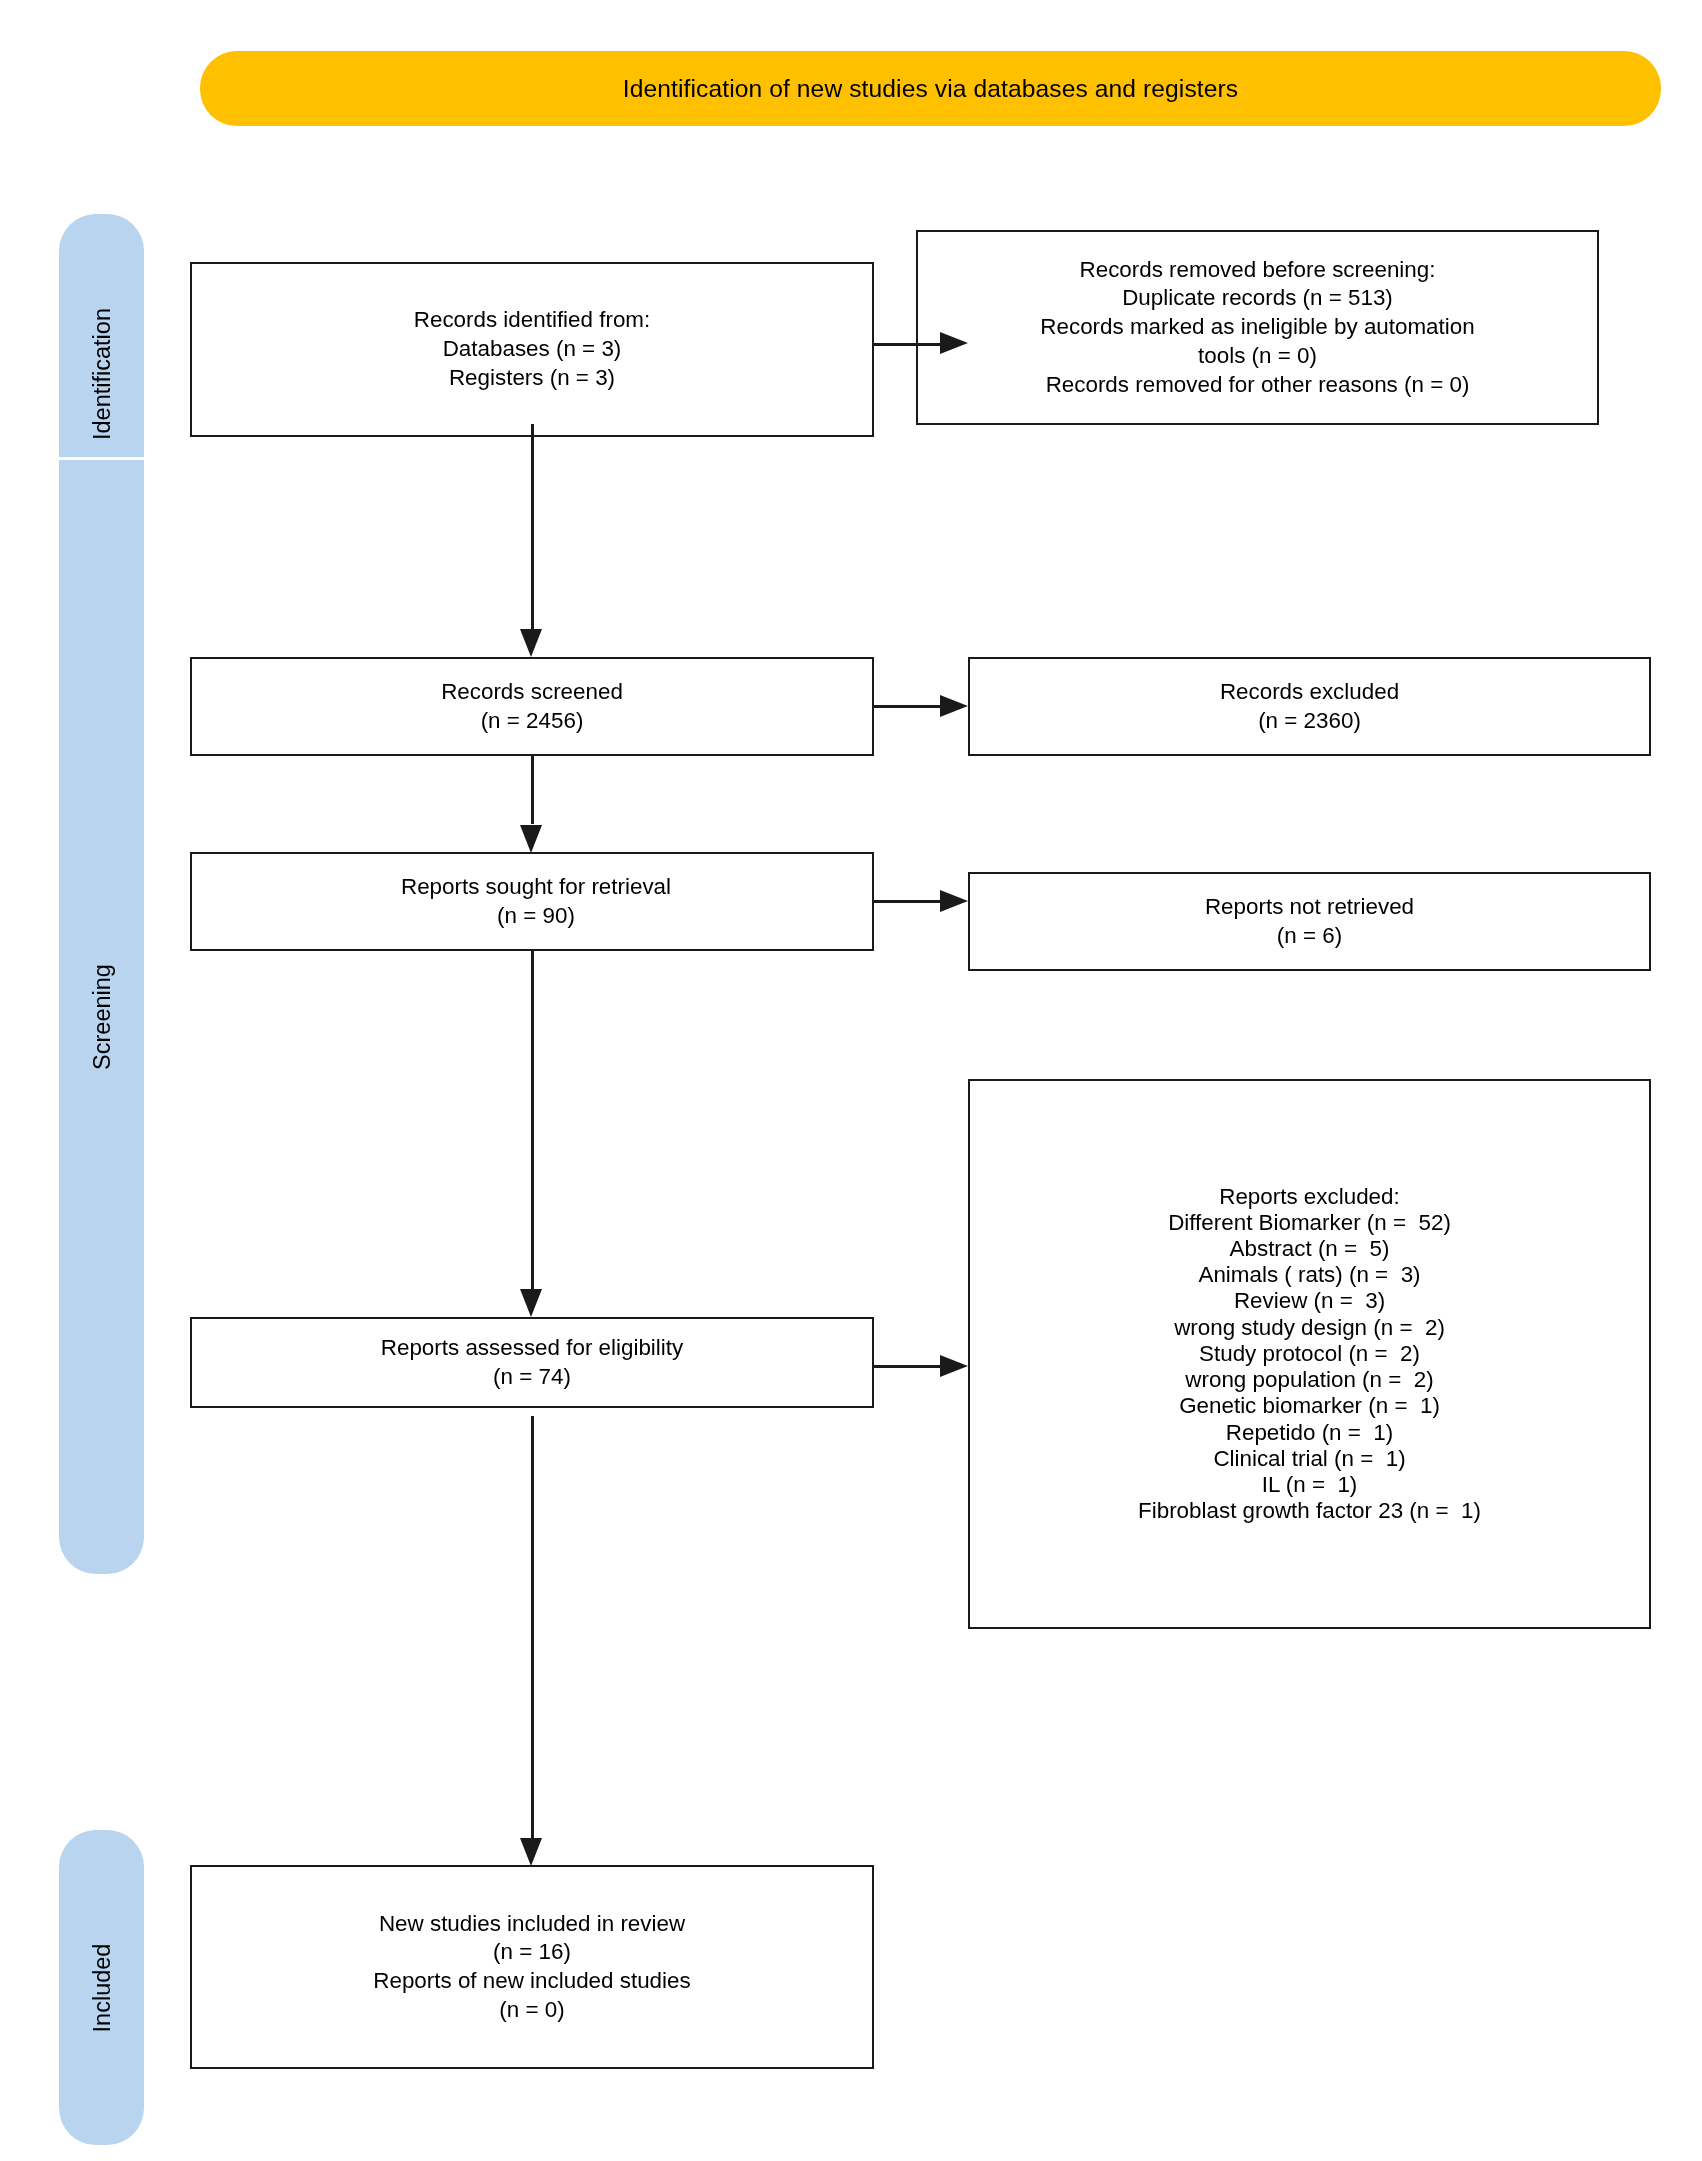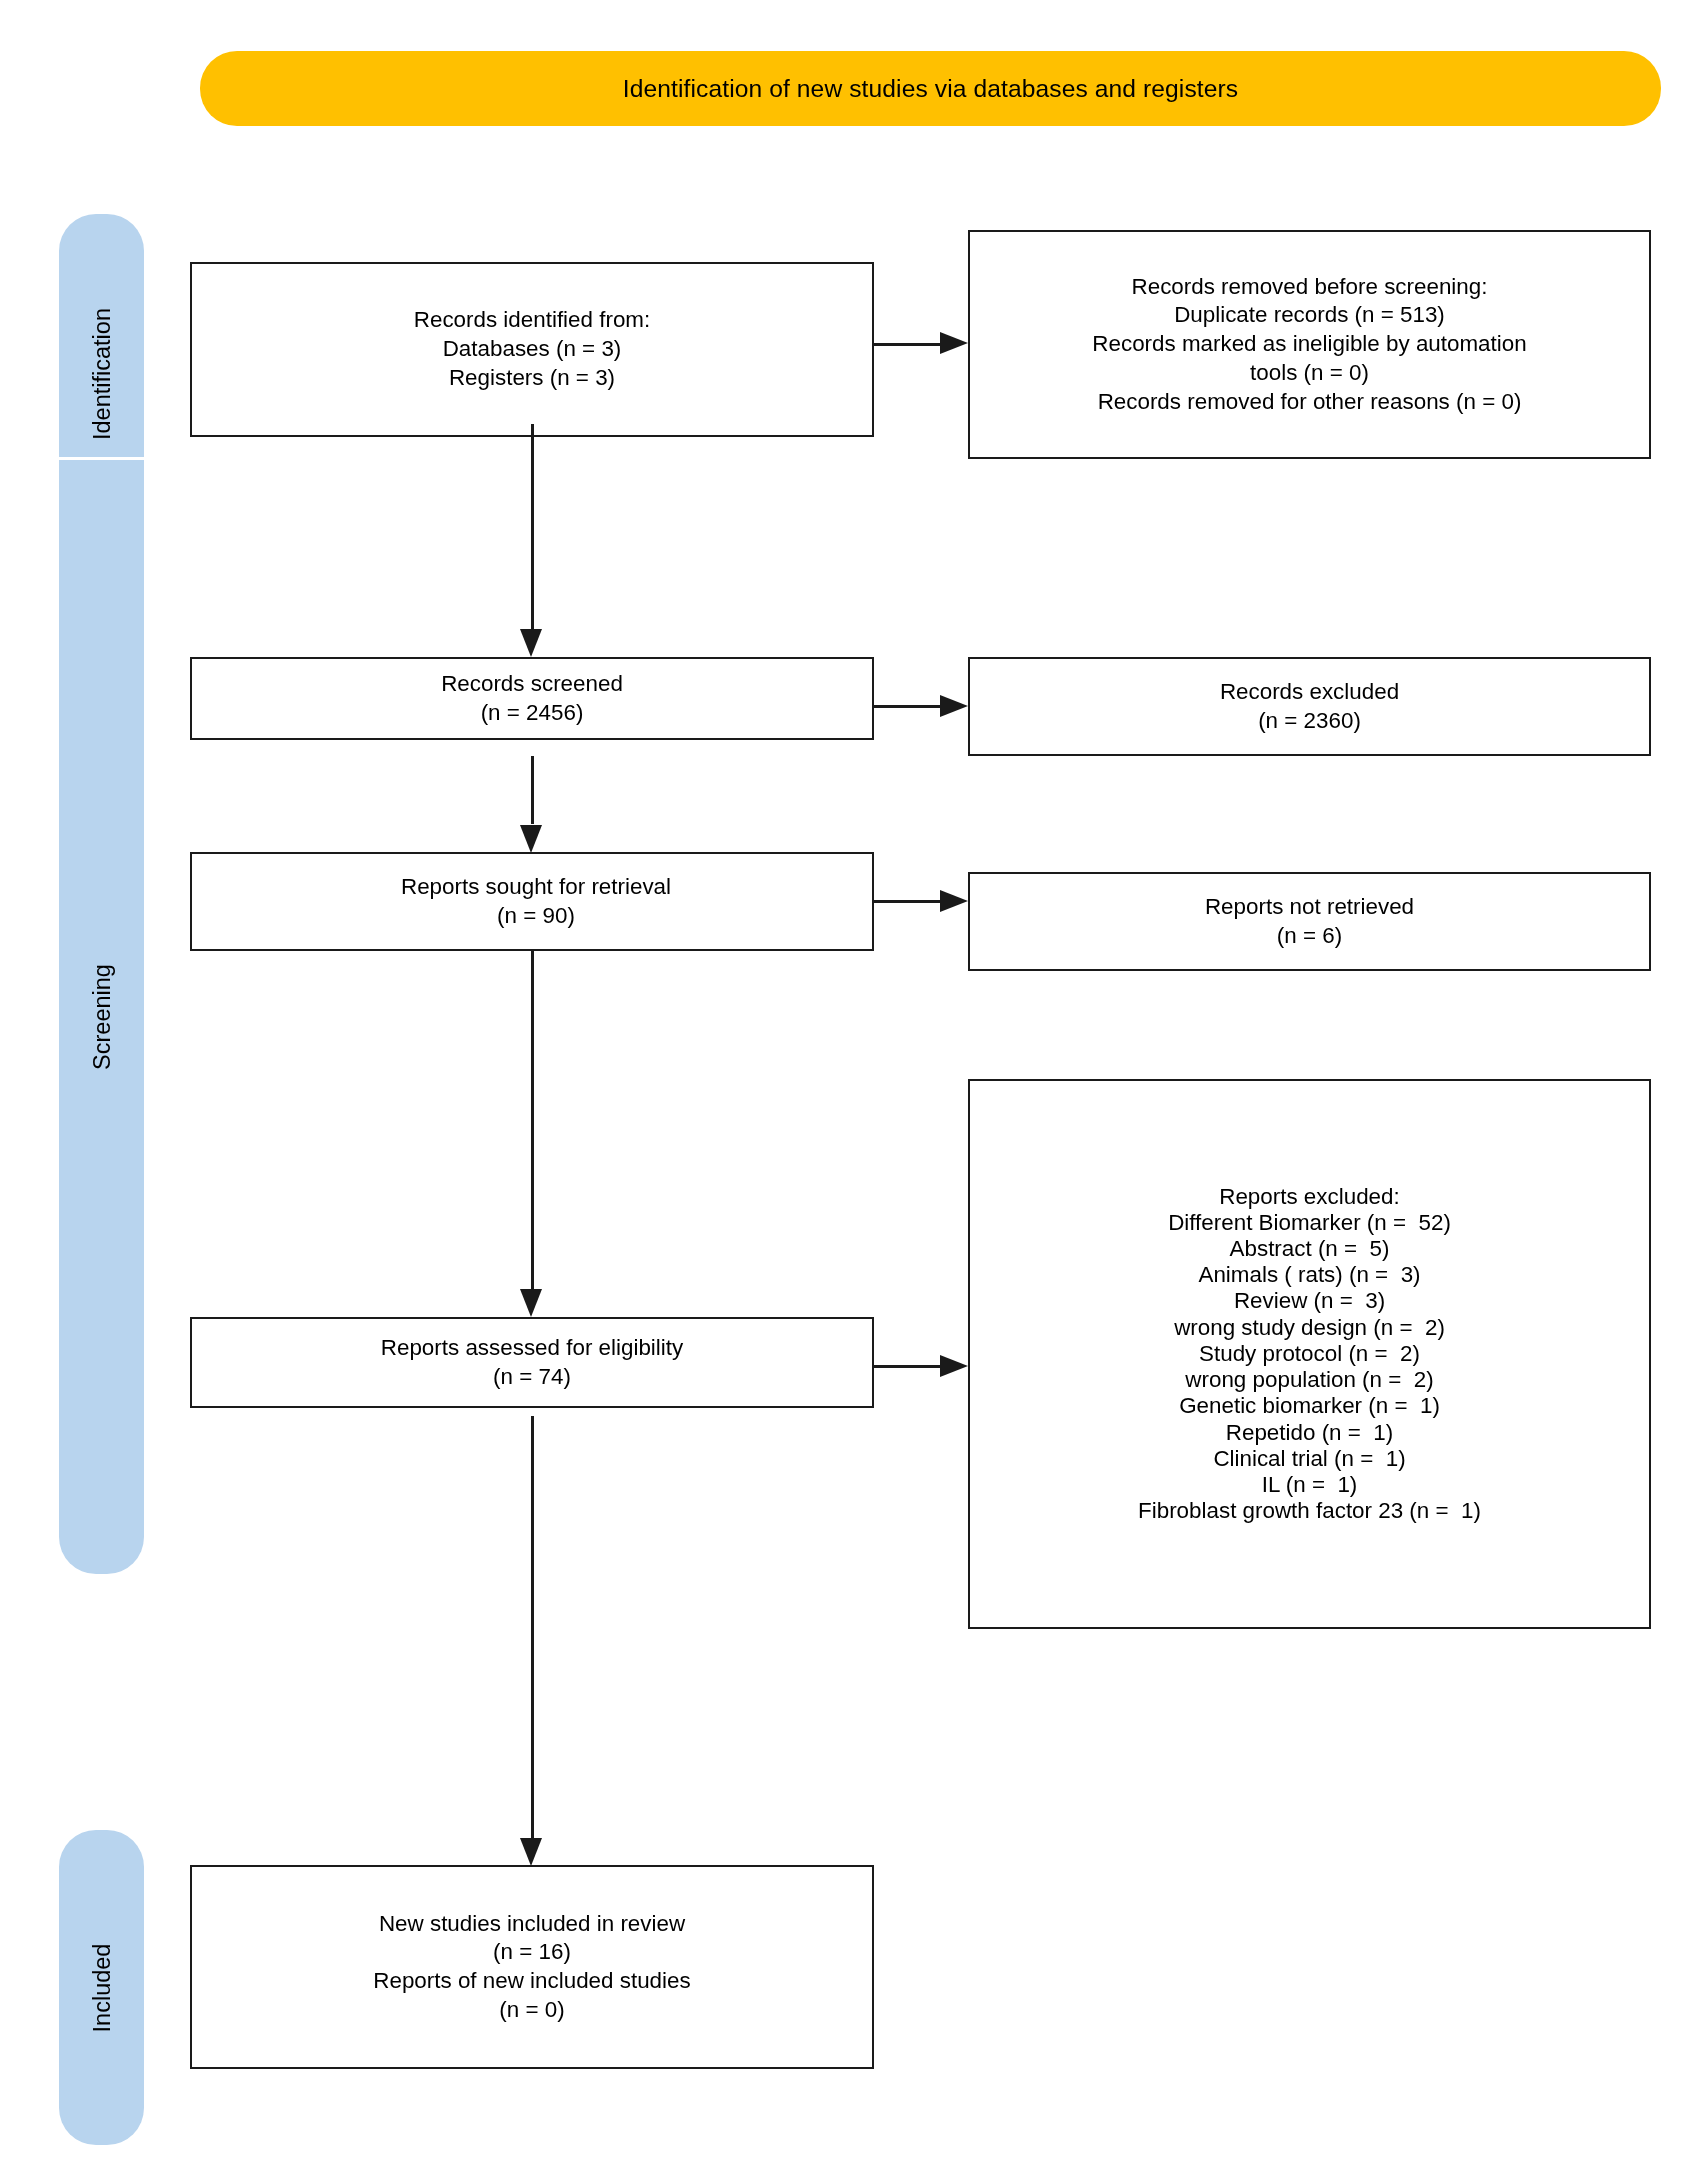--- a/index.html
+++ b/index.html
@@ -57,22 +57,22 @@
   .box .line{
     font-size:22.4px;
     line-height:1.28;
     color:#000000;
     text-align:center;
     white-space:pre;
   }
   .box.tight .line{ line-height:1.17; }
 
   #box-identified     { left:190px;  top:262px;  width:684px; height:175px; }
-  #box-removed        { left:968px; top:230px;  width:683px; height:229px; }
-  #box-screened       { left:190px;  top:657px; width:684px; height:83px; }
+  #box-removed        { left:916px; top:230px;  width:683px; height:195px; }
+  #box-screened       { left:190px;  top:657px; width:684px; height:99px; }
   #box-excluded       { left:968px; top:657px; width:683px; height:99px; }
   #box-sought         { left:190px;  top:852px; width:684px; height:99px;padding-left:8px; }
   #box-notretrieved   { left:968px; top:872px; width:683px; height:99px; }
   #box-eligibility    { left:190px;  top:1317px; width:684px; height:91px; }
   #box-reportsexcluded{ left:968px; top:1079px; width:683px; height:550px; }
   #box-included       { left:190px;  top:1865px; width:684px; height:204px; }
 
   
   .conn{ position:absolute; background:#1a1a1a; }
   .conn-v{ width:2.7px; }

